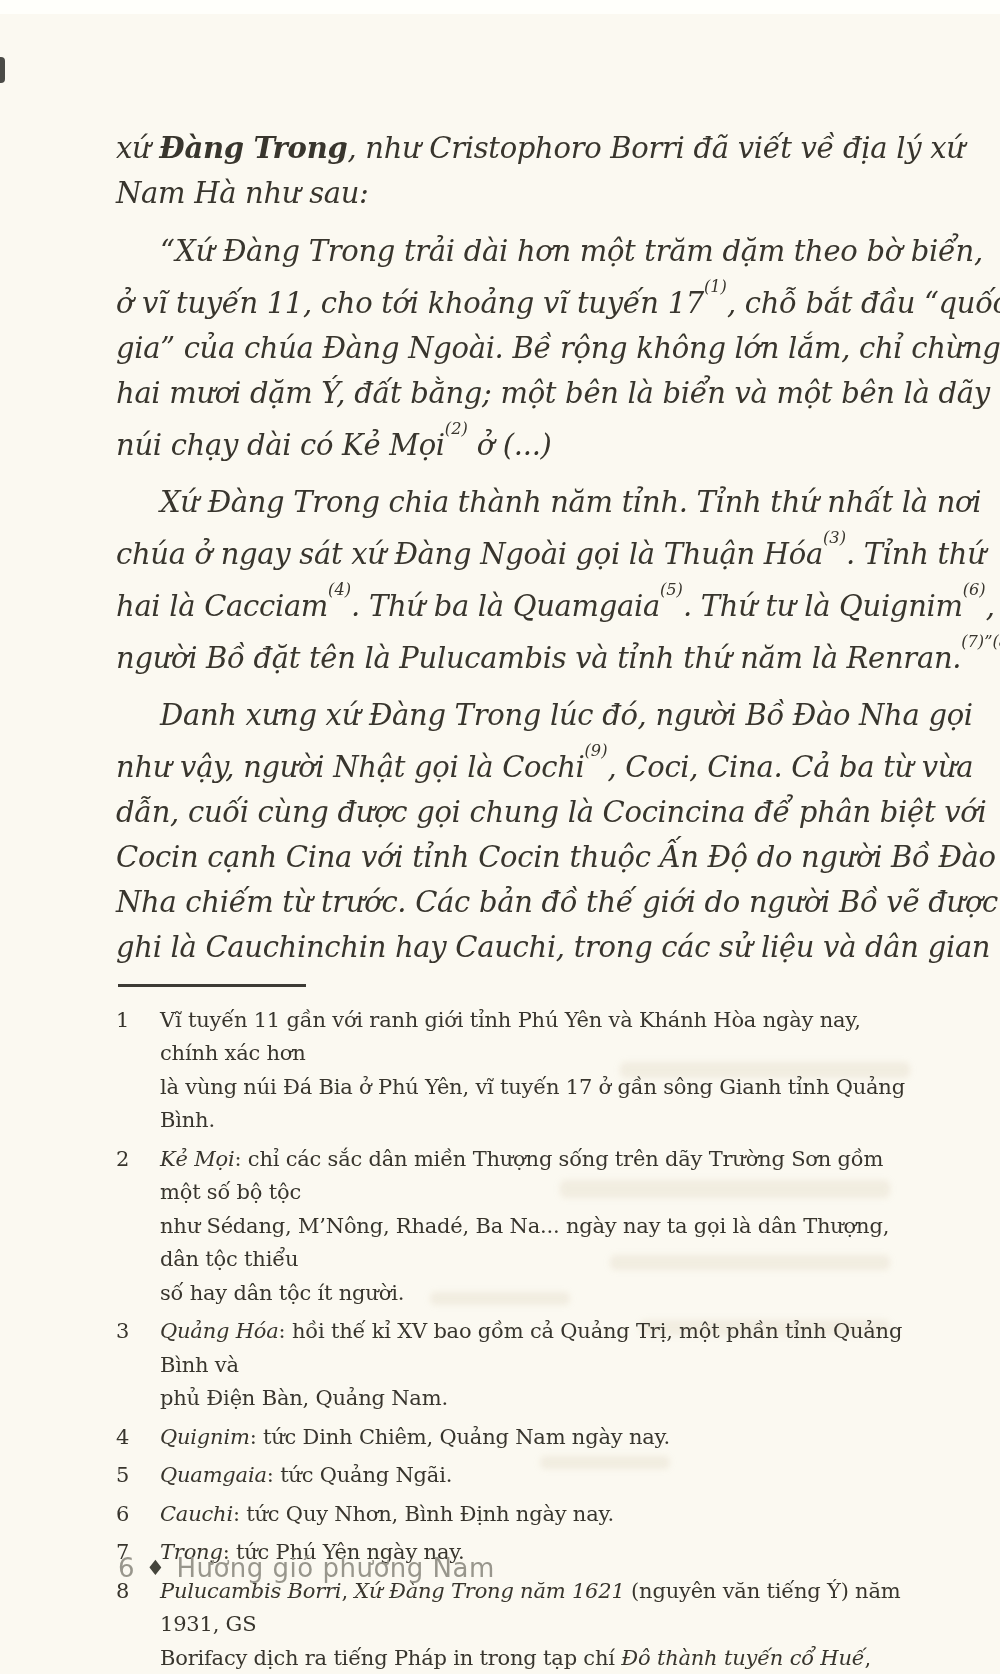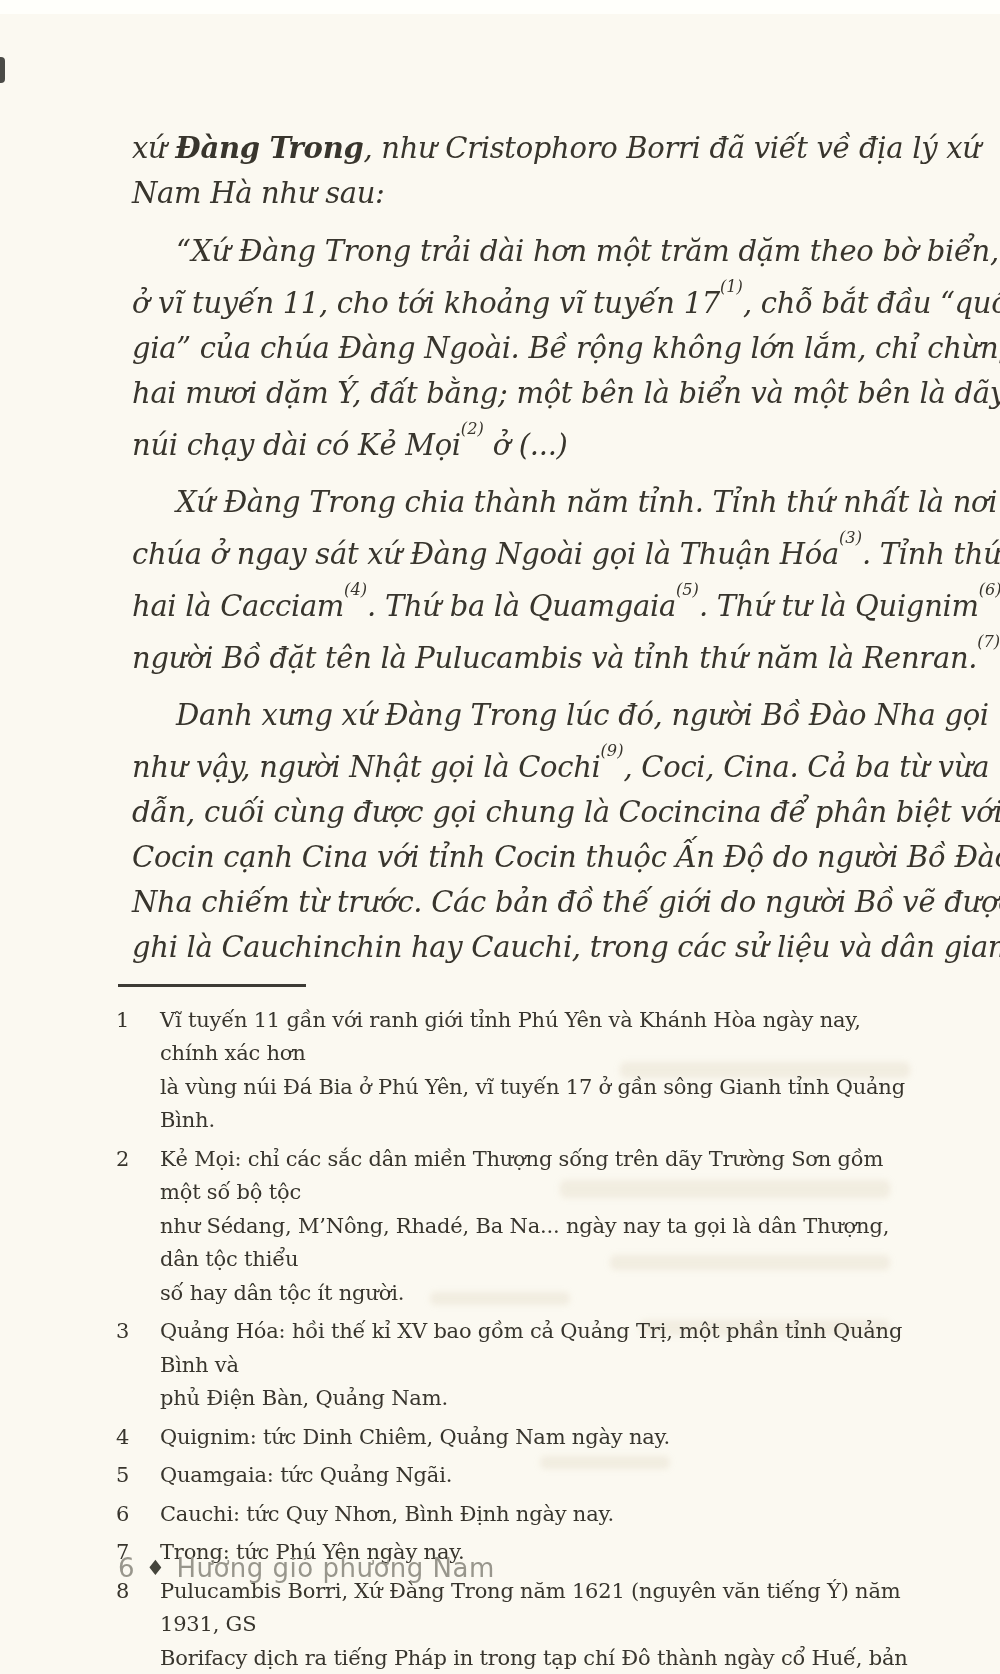--- a/index.html
+++ b/index.html
@@ -21,30 +21,30 @@
   }
   .ghost {
     position: absolute; background: rgba(190,175,135,0.16);
     filter: blur(3px); border-radius: 6px; pointer-events: none;
   }
   .content {
     position: absolute; left: 116px; top: 126px; width: 792px;
   }
   .body-text { }
   .body-para {
-    margin: 0 0 13px 16px;
+    margin: 0 0 13px 0;
     font-style: italic;
     font-size: 29px;
     line-height: 45px;
     letter-spacing: -0.3px;
     white-space: nowrap;
   }
   .body-para.indent { text-indent: 44px; }
   .tok-b { font-weight: bold; }
-  .tok-i { }
+  .tok-i { font-style: italic; }
   .tok-s {
     font-size: 0.56em;
     position: relative; top: -0.62em;
     letter-spacing: 0;
   }
   .fn-rule {
     width: 188px; height: 0;
     border-top: 3px solid #3d3b35;
     margin: 14px 0 0 2px;
   }
@@ -115,21 +115,21 @@
       <div class="footnote">
         <span class="fn-num">6</span>
         <span class="fn-text"><span class="tok-i">Cauchi</span>: tức Quy Nhơn, Bình Định ngày nay.</span>
       </div>
       <div class="footnote">
         <span class="fn-num">7</span>
         <span class="fn-text"><span class="tok-i">Trong</span>: tức Phú Yên ngày nay.</span>
       </div>
       <div class="footnote">
         <span class="fn-num">8</span>
-        <span class="fn-text"><span class="tok-i">Pulucambis Borri</span>, <span class="tok-i">Xứ Đàng Trong năm 1621</span> (nguyên văn tiếng Ý) năm 1931, GS<br>Borifacy dịch ra tiếng Pháp in trong tạp chí <span class="tok-i">Đô thành ngày cổ Huế</span>, bản dịch tiếng<br>Việt của Nguyễn Khắc Xuyên, Nguyễn Nghị, NXB Thành phố Hồ Chí Minh, 1998.</span>
+        <span class="fn-text"><span class="tok-i">Pulucambis Borri</span>, <span class="tok-i">Xứ Đàng Trong năm 1621</span> (nguyên văn tiếng Ý) năm 1931, GS<br>Borifacy dịch ra tiếng Pháp in trong tạp chí <span class="tok-i">Đô thành tuyến cổ Huế</span>, bản dịch tiếng<br>Việt của Nguyễn Khắc Xuyên, Nguyễn Nghị, NXB Thành phố Hồ Chí Minh, 1998.</span>
       </div>
     </div>
 </div>
 
 <div class="page-footer">
   <span>6</span>
   <span class="footer-diamond">♦</span>
   <span>Hương gió phương Nam</span>
 </div>
 

